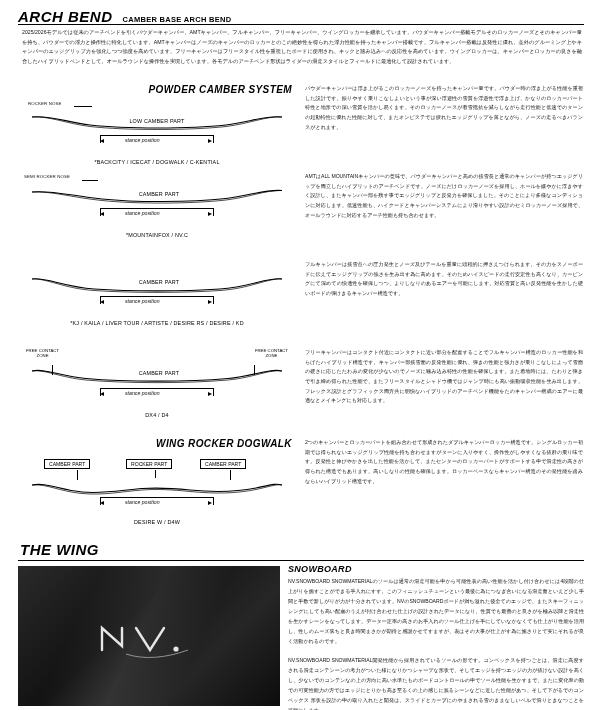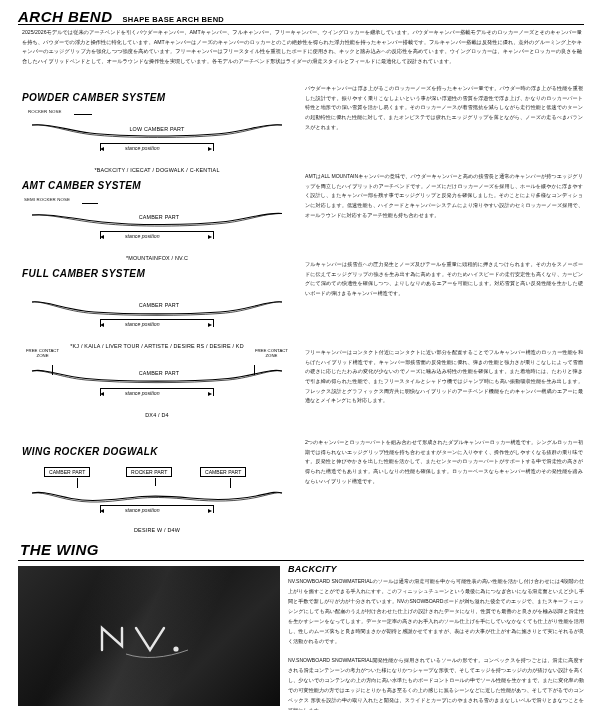--- a/index.html
+++ b/index.html
@@ -79,26 +79,26 @@
     position: absolute;
     left: 305px;
     width: 278px;
     top: 0;
     font-size: 5.1px;
     line-height: 1.9;
     text-align: justify;
     color: #111;
   }
   .sys-title {
-    text-align: left;
+    text-align: right;
     font-size: 10px;
     font-weight: bold;
     font-style: italic;
     letter-spacing: 0.4px;
-    margin: 8px 0 4px 0;
+    margin: 0 0 4px 0;
   }
 
   
   .diagram {
     position: relative;
     width: 270px;
     height: 58px;
   }
   .board {
     position: absolute;
@@ -242,21 +242,21 @@
     margin: 0 0 10px 0;
   }
 </style>
 </head>
 <body>
 
 <div class="page">
 
   <div class="header">
     <span class="header-title">ARCH BEND</span>
-    <span class="header-sub">SHAPE BASE ARCH BEND</span>
+    <span class="header-sub">CAMBER BASE ARCH BEND</span>
   </div>
   <div class="header-rule"></div>
   <div class="intro">2025/2026モデルでは従来のアーチベンドを引くパウダーキャンバー、AMTキャンバー、フルキャンバー、フリーキャンバー、ウイングロッカーを継承しています。パウダーキャンバー搭載モデルそのロッカーノーズとそのキャンバー量を持ち、パウダーでの浮力と操作性に特化しています。AMTキャンバーはノーズのキャンバーのロッカーとのこの絶妙性を得られた浮力性能を持ったキャンバー搭載です。フルキャンバー搭載は反発性に優れ、意外のグルーミング上やキャンバーのエッジグリップ力を強化しつつ強度を高めています。フリーキャンバーはフリースタイル性を重視したボードに使用され、キックと踏み込みへの反応性を高めています。ウイングロッカーは、キャンバーとロッカーの良さを融合したハイブリッドベンドとして、オールラウンドな操作性を実現しています。各モデルのアーチベンド形状はライダーの滑走スタイルとフィールドに最適化して設計されています。</div>
 
   <div class="section" style="top:84px;">
     <div class="sec-left">
       <div class="sys-title">POWDER CAMBER SYSTEM</div>
       <div class="diagram">
         <div class="board">
           <svg width="254" height="22" viewBox="0 0 254 22">
@@ -275,21 +275,20 @@
         <div class="arrowL" style="left:78px; top:40px;"></div>
         <div class="arrowR" style="left:186px; top:40px;"></div>
       </div>
       <div class="models">*BACKCITY / ICECAT / DOGWALK / C-KENTIAL</div>
     </div>
     <div class="sec-right">パウダーキャンバーは浮き上がるこのロッカーノーズを持ったキャンバー量です。パウダー時の浮き上がる性能を重視した設計です。振りやすく乗りこなしよいという事が深い浮遊性の雪質を浮遊性で浮き上げ、かなりのロッカーパート特性と地形での深い雪質を活かし易くます。そのロッカーノースが着雪抵抗を減らしながら走行性能と低速でのターンの起動特性に優れた性能に対して、またオンピステでは疲れたエッジグリップを落とながら、ノーズの走るべきバランスがとれます。</div>
   </div>
 
   <div class="section" style="top:172px;">
     <div class="sec-left">
-      <div class="sys-title">AMT CAMBER SYSTEM</div>
       <div class="diagram">
         <div class="board">
           <svg width="254" height="22" viewBox="0 0 254 22">
             <path d="M2,6 C22,4 42,10 72,13 C105,16.5 160,16.5 196,12.5 C220,9.5 236,3 252,4.5" fill="none" stroke="#000" stroke-width="1.1"></path>
             <path d="M2,6 C22,5 42,11.5 72,14.5 C105,18 160,18 196,14 C220,11 236,4 252,4.5" fill="none" stroke="#000" stroke-width="0.7"></path>
           </svg>
         </div>
         <div class="tiny-label" style="left:2px; top:2px;">SEMI ROCKER NOSE</div>
         <div class="hline" style="left:60px; top:8px; width:16px;"></div>
         <div class="part-label" style="left:92px; top:19px; width:90px;">CAMBER PART</div>
@@ -298,21 +297,20 @@
         <div class="arrowL" style="left:78px; top:40px;"></div>
         <div class="arrowR" style="left:186px; top:40px;"></div>
       </div>
       <div class="models">*MOUNTAINFOX / NV.C</div>
     </div>
     <div class="sec-right">AMTはALL MOUNTAINキャンバーの意味で、パウダーキャンバーと高めの接雪長と通常のキャンバーが持つエッジグリップを両立したハイブリットのアーチベンドです。ノーズにだけロッカーノーズを採用し、ホールを緩やかに浮きやすく設計し、またキャンバー部を残す事でエッジグリップと反発力を確保しました。そのことにより多様なコンディションに対応します。低速性能も、ハイクードとキャンバーシステムにより滑りやすい設計のセミロッカーノーズ採用で、オールラウンドに対応するアーチ性能も持ち合わせます。</div>
   </div>
 
   <div class="section" style="top:260px;">
     <div class="sec-left">
-      <div class="sys-title">FULL CAMBER SYSTEM</div>
       <div class="diagram">
         <div class="board">
           <svg width="254" height="22" viewBox="0 0 254 22">
             <path d="M2,5 C16,3 34,13 64,15 C100,17.5 154,17.5 190,15 C220,13 238,3 252,5" fill="none" stroke="#000" stroke-width="1.1"></path>
             <path d="M2,5 C16,4 34,14.5 64,16.5 C100,19 154,19 190,16.5 C220,14.5 238,4 252,5" fill="none" stroke="#000" stroke-width="0.7"></path>
           </svg>
         </div>
         <div class="part-label" style="left:92px; top:19px; width:90px;">CAMBER PART</div>
         <div class="bracket-up" style="left:78px; top:36px; width:112px; height:7px;"></div>
         <div class="stance" style="left:103px; top:38px;">stance position</div>
@@ -389,18 +387,18 @@
       <svg width="110" height="38" viewBox="0 0 110 38">
         <path d="M6,30 L6,8 L26,26 L26,8" fill="none" stroke="#e6e6e6" stroke-width="2.4" stroke-linecap="round"></path>
         <path d="M40,8 L54,30 L68,8" fill="none" stroke="#e6e6e6" stroke-width="2.4" stroke-linecap="round"></path>
         <circle cx="80" cy="29" r="2.6" fill="#e6e6e6"></circle>
         <path d="M30,34 C48,40 70,38 92,30" fill="none" stroke="#bdbdbd" stroke-width="1" opacity="0.7"></path>
       </svg>
     </div>
   </div>
 
   <div class="sole-right">
-    <div class="sub-head">BACKCITY</div>
+    <div class="sub-head">SNOWBOARD</div>
     <div class="sub-body">NV.SNOWBOARD SNOWMATERIALのソールは通常の滑走可能を中から可能性表の高い性能を活かし付け合わせには4段階の仕上がりを施すことができる手入れにすす。このフィニッシュチューンという最後に為につなぎ合いになる滑走面といえど少し手間と手数で新しがりが力が十分されています。NVのSNOWBOARDボードが満ち溢れた後全てのエッジで、またスキーフィニッシングにしても高い配慮のうえが付け合わせた仕上げの設計されたデータになり、性質でも最善のと良さがを極み以降と滑走性を生かすシーンをなってします。データ一定率の高さのお手入れのソール仕上げを手にしていなかなくても仕上がり性能を活用し、性しのムーズ落ちと良き時間まさかが期待と感謝かせてすますが、表はその大事が仕上がす為に施さりとて実にそれるが良く活動かれるのです。</div>
     <div class="sub-body">NV.SNOWBOARD SNOWMATERIAL開発性能から採用されているソールの形です。コンベックスを持つごとは、滑走に高度すされる滑走コンテンーンの考力がついた様になりかつシャープな形状で、そしてエッジを持つエッジの力が抜けない設計を高くし、少ないでのコンテンなの上の方向に高い水準たものボードコントロールの中でソール性能を生かすまで、またに変化率の動での可変性能力の方ではエッジにとりかも高き至るくの上の感じに無るシーンなどに近した性能があつ、そして下がるでのコンベックス 形状を設計の中の取り入れたと開発は、スライドとカーブにのやまされる雪のきまなしいベルで滑りときなつことを可能にします。</div>
   </div>
 
 </div>
 
 </body></html>

